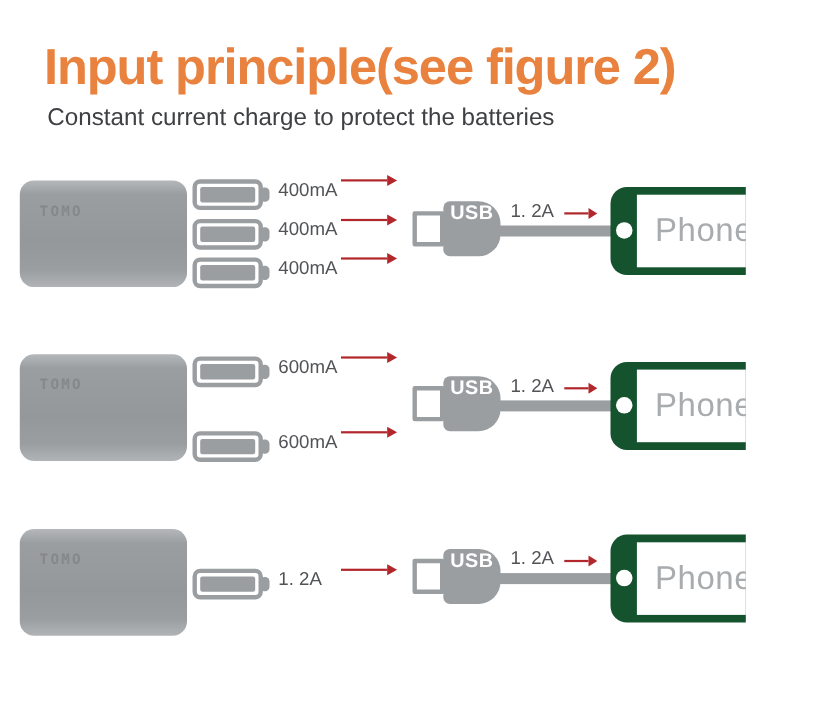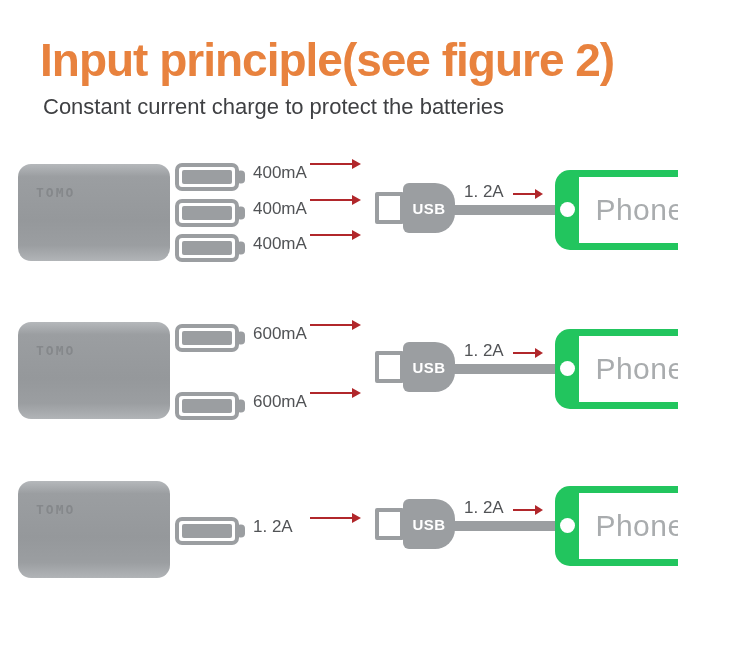--- a/index.html
+++ b/index.html
@@ -49,31 +49,31 @@
 
   
   .usbgroup { width:345px; height:80px; }
   .plug {
     position:absolute; left:0; top:22px; box-sizing:border-box;
     width:29px; height:32px; background:#fff; border:4px solid #9B9EA1; border-radius:2px;
   }
   .usb-body {
     position:absolute; left:28px; top:13px; width:52px; height:50px;
     background:#9B9EA1; border-radius:6px 20px 20px 6px;
-    display:flex; align-items:center; justify-content:center;
-    color:#ffffff; font-size:15px; font-weight:700; letter-spacing:0.5px;
+    display:flex; align-items:flex-start; justify-content:center;
+    color:#ffffff; font-size:18px; font-weight:700; letter-spacing:0.5px;
   }
   .cable { position:absolute; left:78px; top:35px; width:112px; height:10px; background:#9B9EA1; }
   .cable-label { position:absolute; left:89px; top:12px; font-size:17px; color:#515356; white-space:nowrap; }
   .cable-arrow { position:absolute; left:138px; top:23px; width:22px; height:2px; background:#B1272B; }
   .cable-arrow::after {
     content:""; position:absolute; right:-8px; top:-4px; width:0; height:0;
     border-left:8px solid #B1272B; border-top:5px solid transparent; border-bottom:5px solid transparent;
   }
-  .phone { position:absolute; left:180px; top:0; width:168px; height:80px; background:#22c55e; border-radius:15px; }
+  .phone { position:absolute; left:180px; top:0; width:168px; height:80px; background:#14532d; border-radius:15px; }
   .home-btn { position:absolute; left:5px; top:32px; width:15px; height:15px; background:#fff; border-radius:50%; }
   .phone-screen {
     position:absolute; left:24px; top:7px; width:122px; height:66px; background:#fff;
     display:flex; align-items:center; justify-content:center;
   }
   .phone-label { font-size:30px; color:#A9ACAE; letter-spacing:0.5px; }
   .side-bar { position:absolute; left:152px; top:33px; width:3px; height:13px; background:#fff; border-radius:2px; }
   .side-dot { position:absolute; left:159px; top:38px; width:5px; height:5px; background:#fff; border-radius:50%; }
 </style>
 </head>

